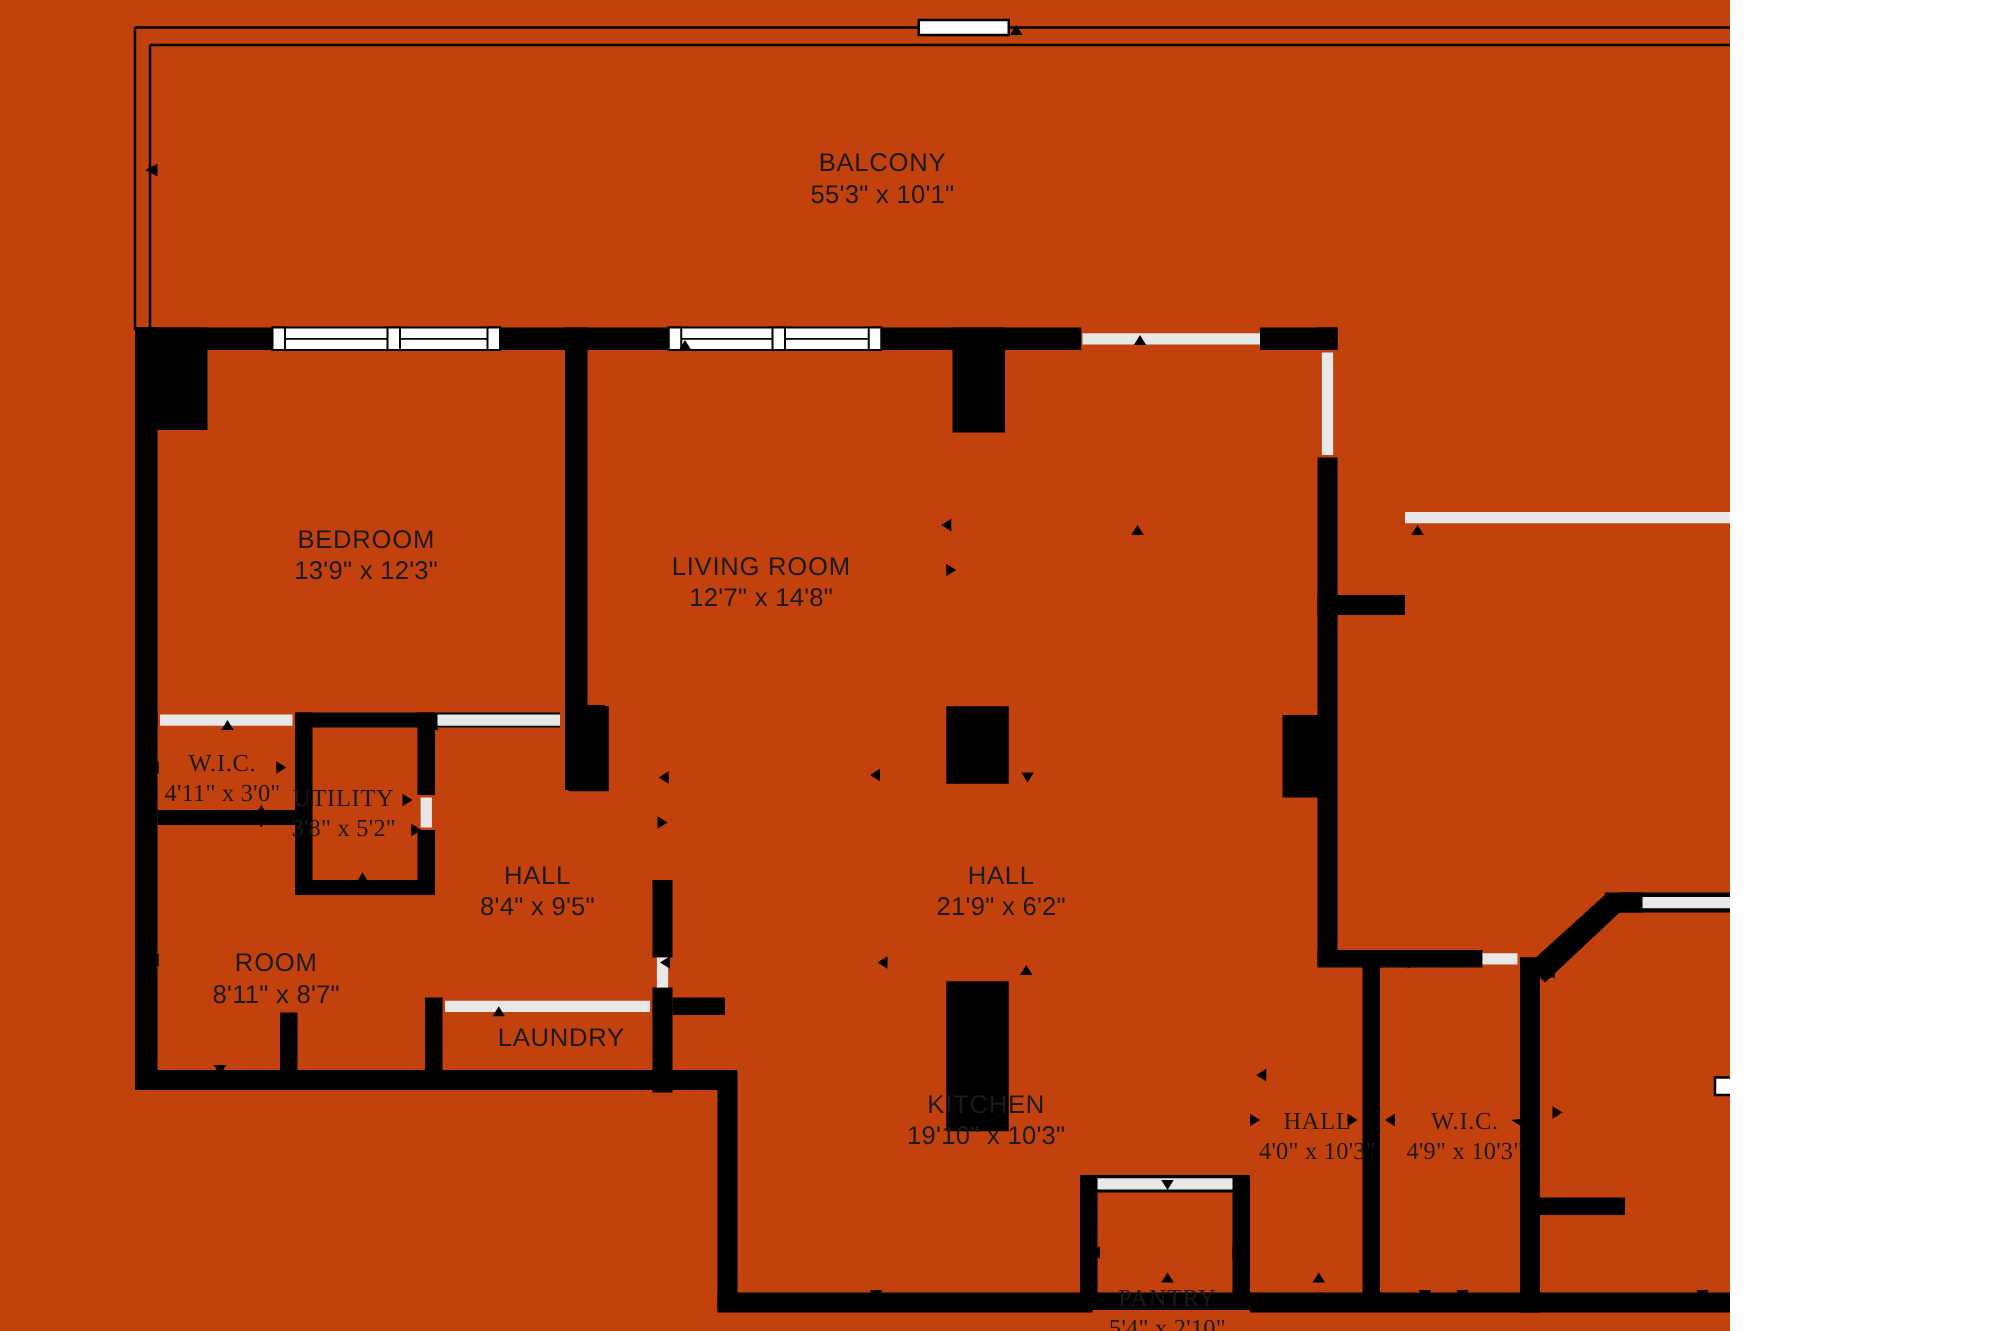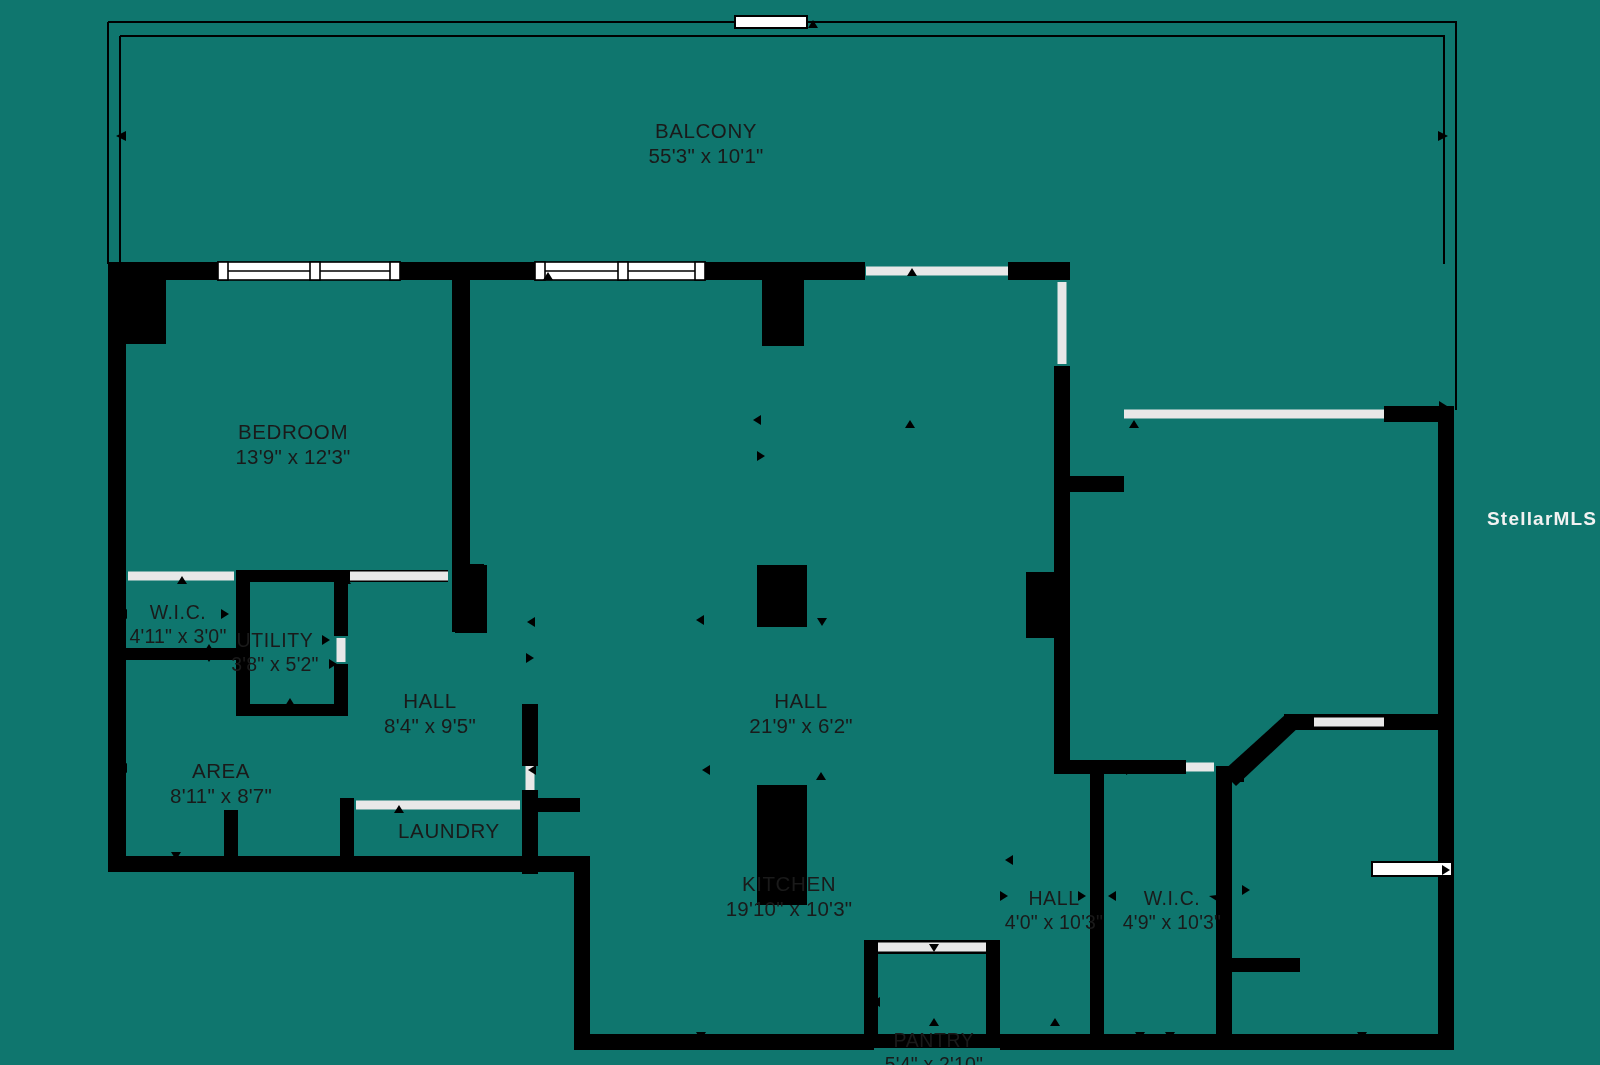--- a/index.html
+++ b/index.html
@@ -5,23 +5,23 @@
   html, body {
     margin: 0;
     padding: 0;
     background: #ffffff;
   }
   body {
     font-family: "Liberation Sans", sans-serif;
   }
   #floorplan-page {
     position: relative;
-    width: 1600px;
+    width: 1384px;
     height: 1065px;
-    background: #0f766e;
+    background: #c2410c;
     overflow: hidden;
   }
   svg#plan-svg {
     position: absolute;
     left: 0;
     top: 0;
     width: 1600px;
     height: 1065px;
     display: block;
   }
@@ -42,20 +42,21 @@
   }
   .room-label .rl-dim {
     display: block;
     font-size: 20.5px;
     letter-spacing: 0.2px;
     font-weight: 400;
   }
   .room-label.small .rl-name,
   .room-label.small .rl-dim {
     font-size: 19.5px;
+    font-family: Liberation Serif, serif;
   }
   .watermark {
     position: absolute;
     color: #f2f2f2;
     font-size: 19px;
     letter-spacing: 1.2px;
     font-weight: 700;
     user-select: none;
   }
 </style>
@@ -267,20 +268,24 @@
   <div class="room-label" style="left:706px; top:118px; transform:translateX(-50%);">
     <span class="rl-name">BALCONY</span>
     <span class="rl-dim">55'3" x 10'1"</span>
   </div>
 
   <div class="room-label" style="left:293px; top:419px; transform:translateX(-50%);">
     <span class="rl-name">BEDROOM</span>
     <span class="rl-dim">13'9" x 12'3"</span>
   </div>
 
+  <div class="room-label" style="left:609px; top:441px; transform:translateX(-50%);">
+    <span class="rl-name">LIVING ROOM</span>
+    <span class="rl-dim">12'7" x 14'8"</span>
+  </div>
 
 
 
   <div class="room-label small" style="left:178px; top:600px; transform:translateX(-50%);">
     <span class="rl-name">W.I.C.</span>
     <span class="rl-dim">4'11" x 3'0"</span>
   </div>
 
   <div class="room-label small" style="left:275px; top:628px; transform:translateX(-50%);">
     <span class="rl-name">UTILITY</span>
@@ -291,21 +296,21 @@
     <span class="rl-name">HALL</span>
     <span class="rl-dim">8'4" x 9'5"</span>
   </div>
 
   <div class="room-label" style="left:801px; top:688px; transform:translateX(-50%);">
     <span class="rl-name">HALL</span>
     <span class="rl-dim">21'9" x 6'2"</span>
   </div>
 
   <div class="room-label" style="left:221px; top:758px; transform:translateX(-50%);">
-    <span class="rl-name">AREA</span>
+    <span class="rl-name">ROOM</span>
     <span class="rl-dim">8'11" x 8'7"</span>
   </div>
 
   <div class="room-label" style="left:431px; top:818px; transform:translateX(-50%);margin-left:18px;">
     <span class="rl-name">LAUNDRY</span>
     <span class="rl-dim"></span>
   </div>
 
 
   <div class="room-label" style="left:789px; top:871px; transform:translateX(-50%);">

